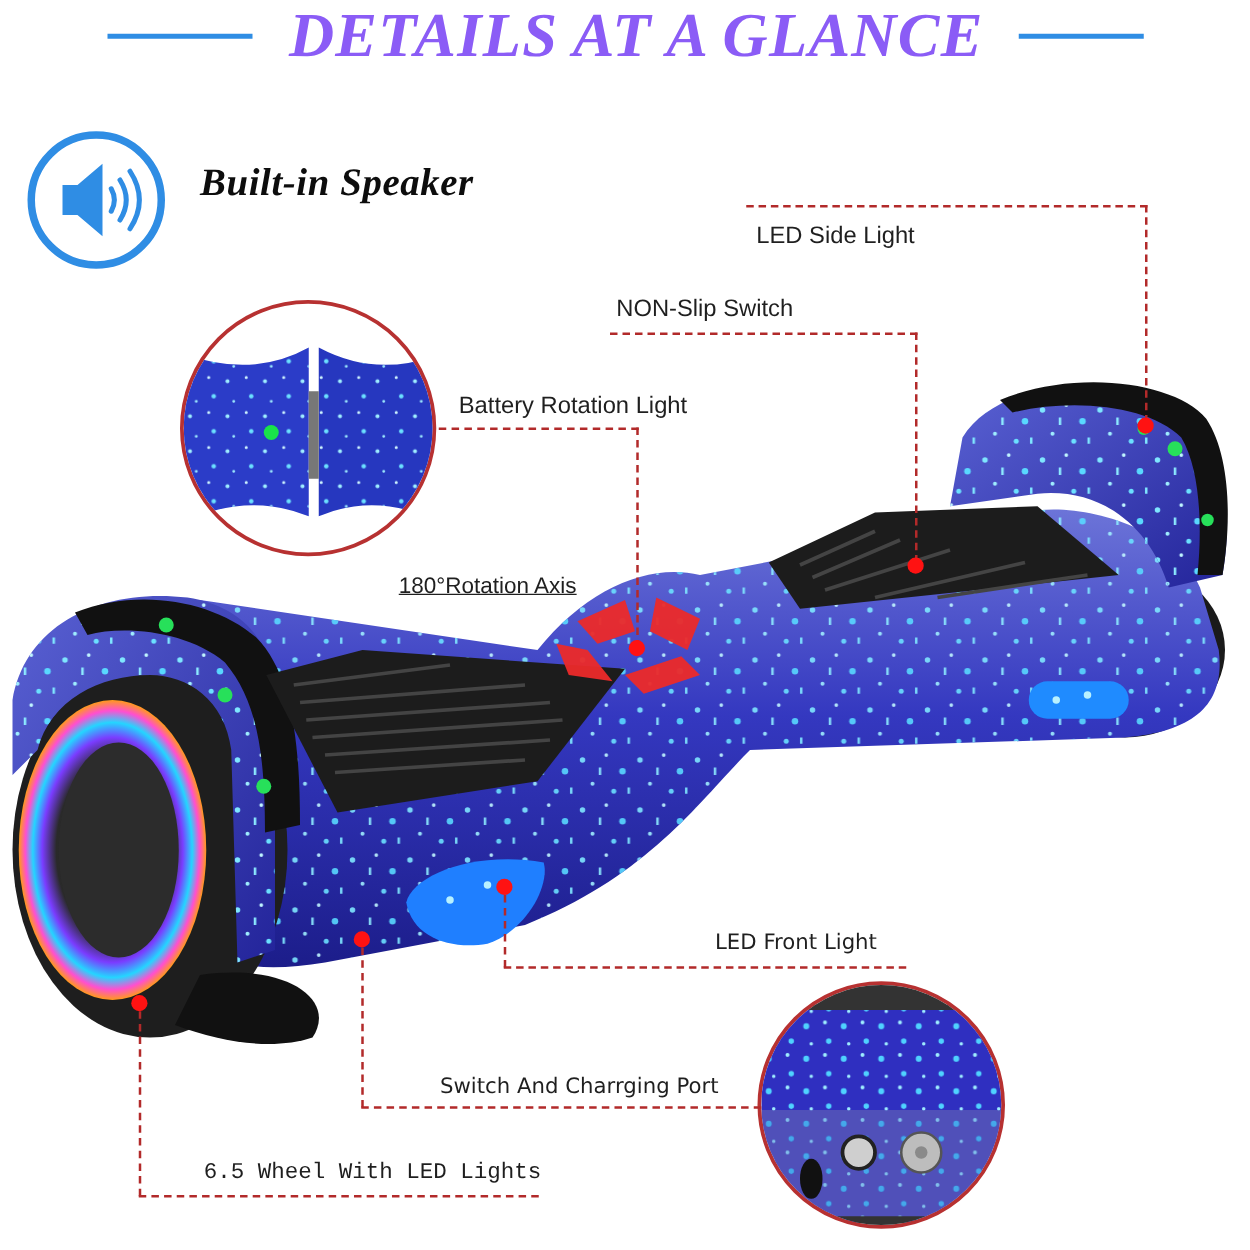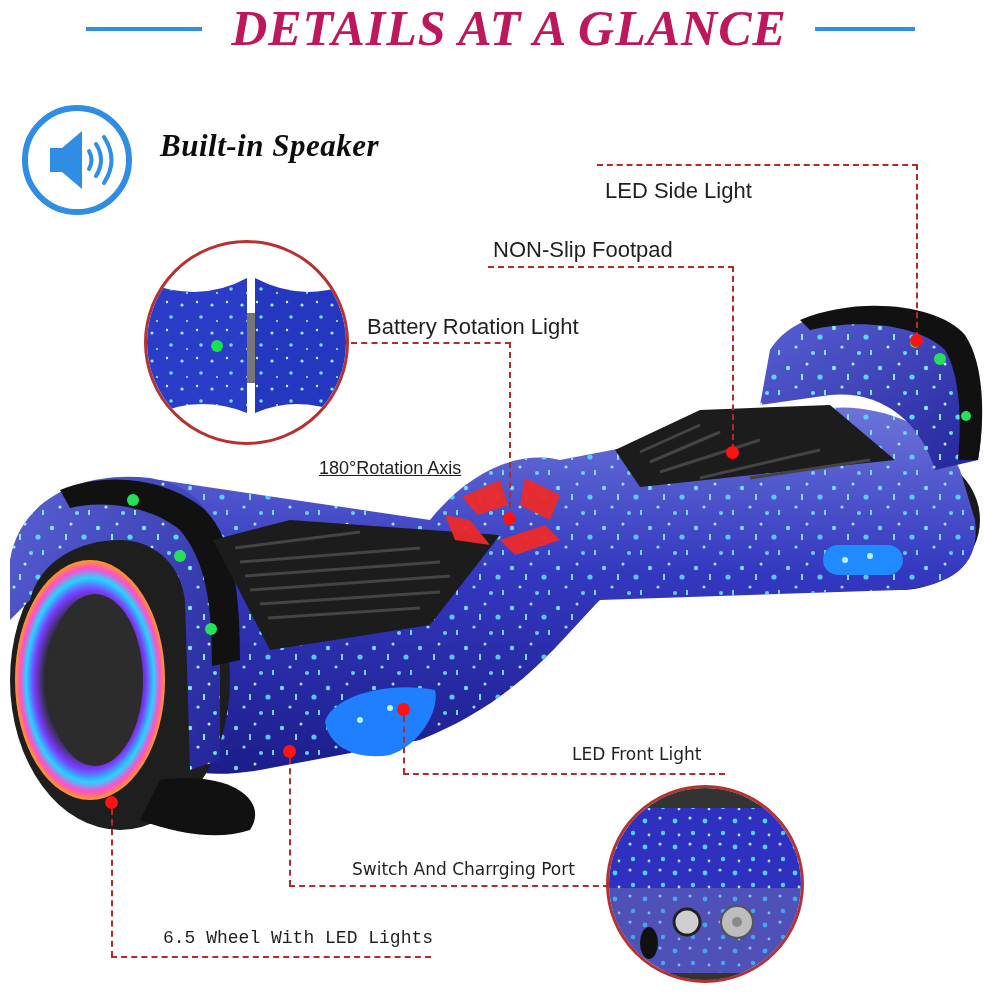--- a/index.html
+++ b/index.html
@@ -6,32 +6,32 @@
   html, body { width: 1000px; height: 1000px; background: #ffffff; overflow: hidden; }
   body { position: relative; font-family: "Liberation Sans", sans-serif; }
 
   .header { position: absolute; left: 0; top: 0; width: 1000px; height: 58px; }
   .header .rule { position: absolute; top: 27px; height: 4px; background: #2f8de4; }
   .header .rule.left { left: 86px; width: 116px; }
   .header .rule.right { left: 815px; width: 100px; }
   .header .title {
     position: absolute; left: 214px; top: 0; width: 590px; height: 56px;
     font-family: "Liberation Serif", serif; font-weight: bold; font-style: italic;
-    color: #be185d; font-size: 50px; line-height: 56px; letter-spacing: 1px;
+    color: #8b5cf6; font-size: 50px; line-height: 56px; letter-spacing: 1px;
     transform: scaleX(1.0); text-align: center; white-space: nowrap;
   }
 
   .speaker-badge { position: absolute; left: 17px; top: 103px; width: 120px; height: 114px; }
   .speaker-title {
     position: absolute; left: 160px; top: 128px;
     font-family: "Liberation Serif", serif; font-weight: bold; font-style: italic;
     font-size: 31px; color: #0d0d0d; white-space: nowrap; letter-spacing: 0.5px;
   }
 
-  .label { position: absolute; color: #1f1f1f; font-size: 22px; white-space: nowrap; }
+  .label { position: absolute; color: #1f1f1f; font-size: 19px; white-space: nowrap; }
   .label.wide { font-family: "DejaVu Sans", sans-serif; font-size: 17px; }
 
   .dash { position: absolute; }
   .dash.h { height: 0; border-top: 2px dashed #b22a2a; }
   .dash.v { width: 0; border-left: 2px dashed #b22a2a; }
 
   .dot { position: absolute; width: 13px; height: 13px; border-radius: 50%; background: #ff1212; }
 
   .stage { position: absolute; left: 0; top: 0; width: 1000px; height: 1000px; }
 
@@ -188,21 +188,21 @@
     <circle cx="128" cy="134" r="5" fill="#8a8a8a"></circle>
     <ellipse cx="40" cy="155" rx="9" ry="16" fill="#111"></ellipse>
   </svg>
 </div>
 
 <div class="dash h" style="left:597px; top:164px; width:321px;"></div>
 <div class="dash v" style="left:916px; top:164px; height:174px;"></div>
 <div class="dot" style="left:910px; top:334px;"></div>
 <div class="label" style="left:605px; top:178px;">LED Side Light</div>
 
-<div class="label" style="left:493px; top:237px;">NON-Slip Footpad</div>
+<div class="label" style="left:493px; top:237px;">NON-Slip Switch</div>
 <div class="dash h" style="left:488px; top:266px; width:246px;"></div>
 <div class="dash v" style="left:732px; top:266px; height:184px;"></div>
 <div class="dot" style="left:726px; top:446px;"></div>
 
 <div class="label" style="left:367px; top:314px;">Battery Rotation Light</div>
 <div class="dash h" style="left:351px; top:342px; width:160px;"></div>
 <div class="dash v" style="left:509px; top:342px; height:176px;"></div>
 <div class="dot" style="left:503px; top:512px;"></div>
 
 <div class="label" style="left:319px; top:458px; font-size:18px;text-decoration:underline;">180°Rotation Axis</div>

